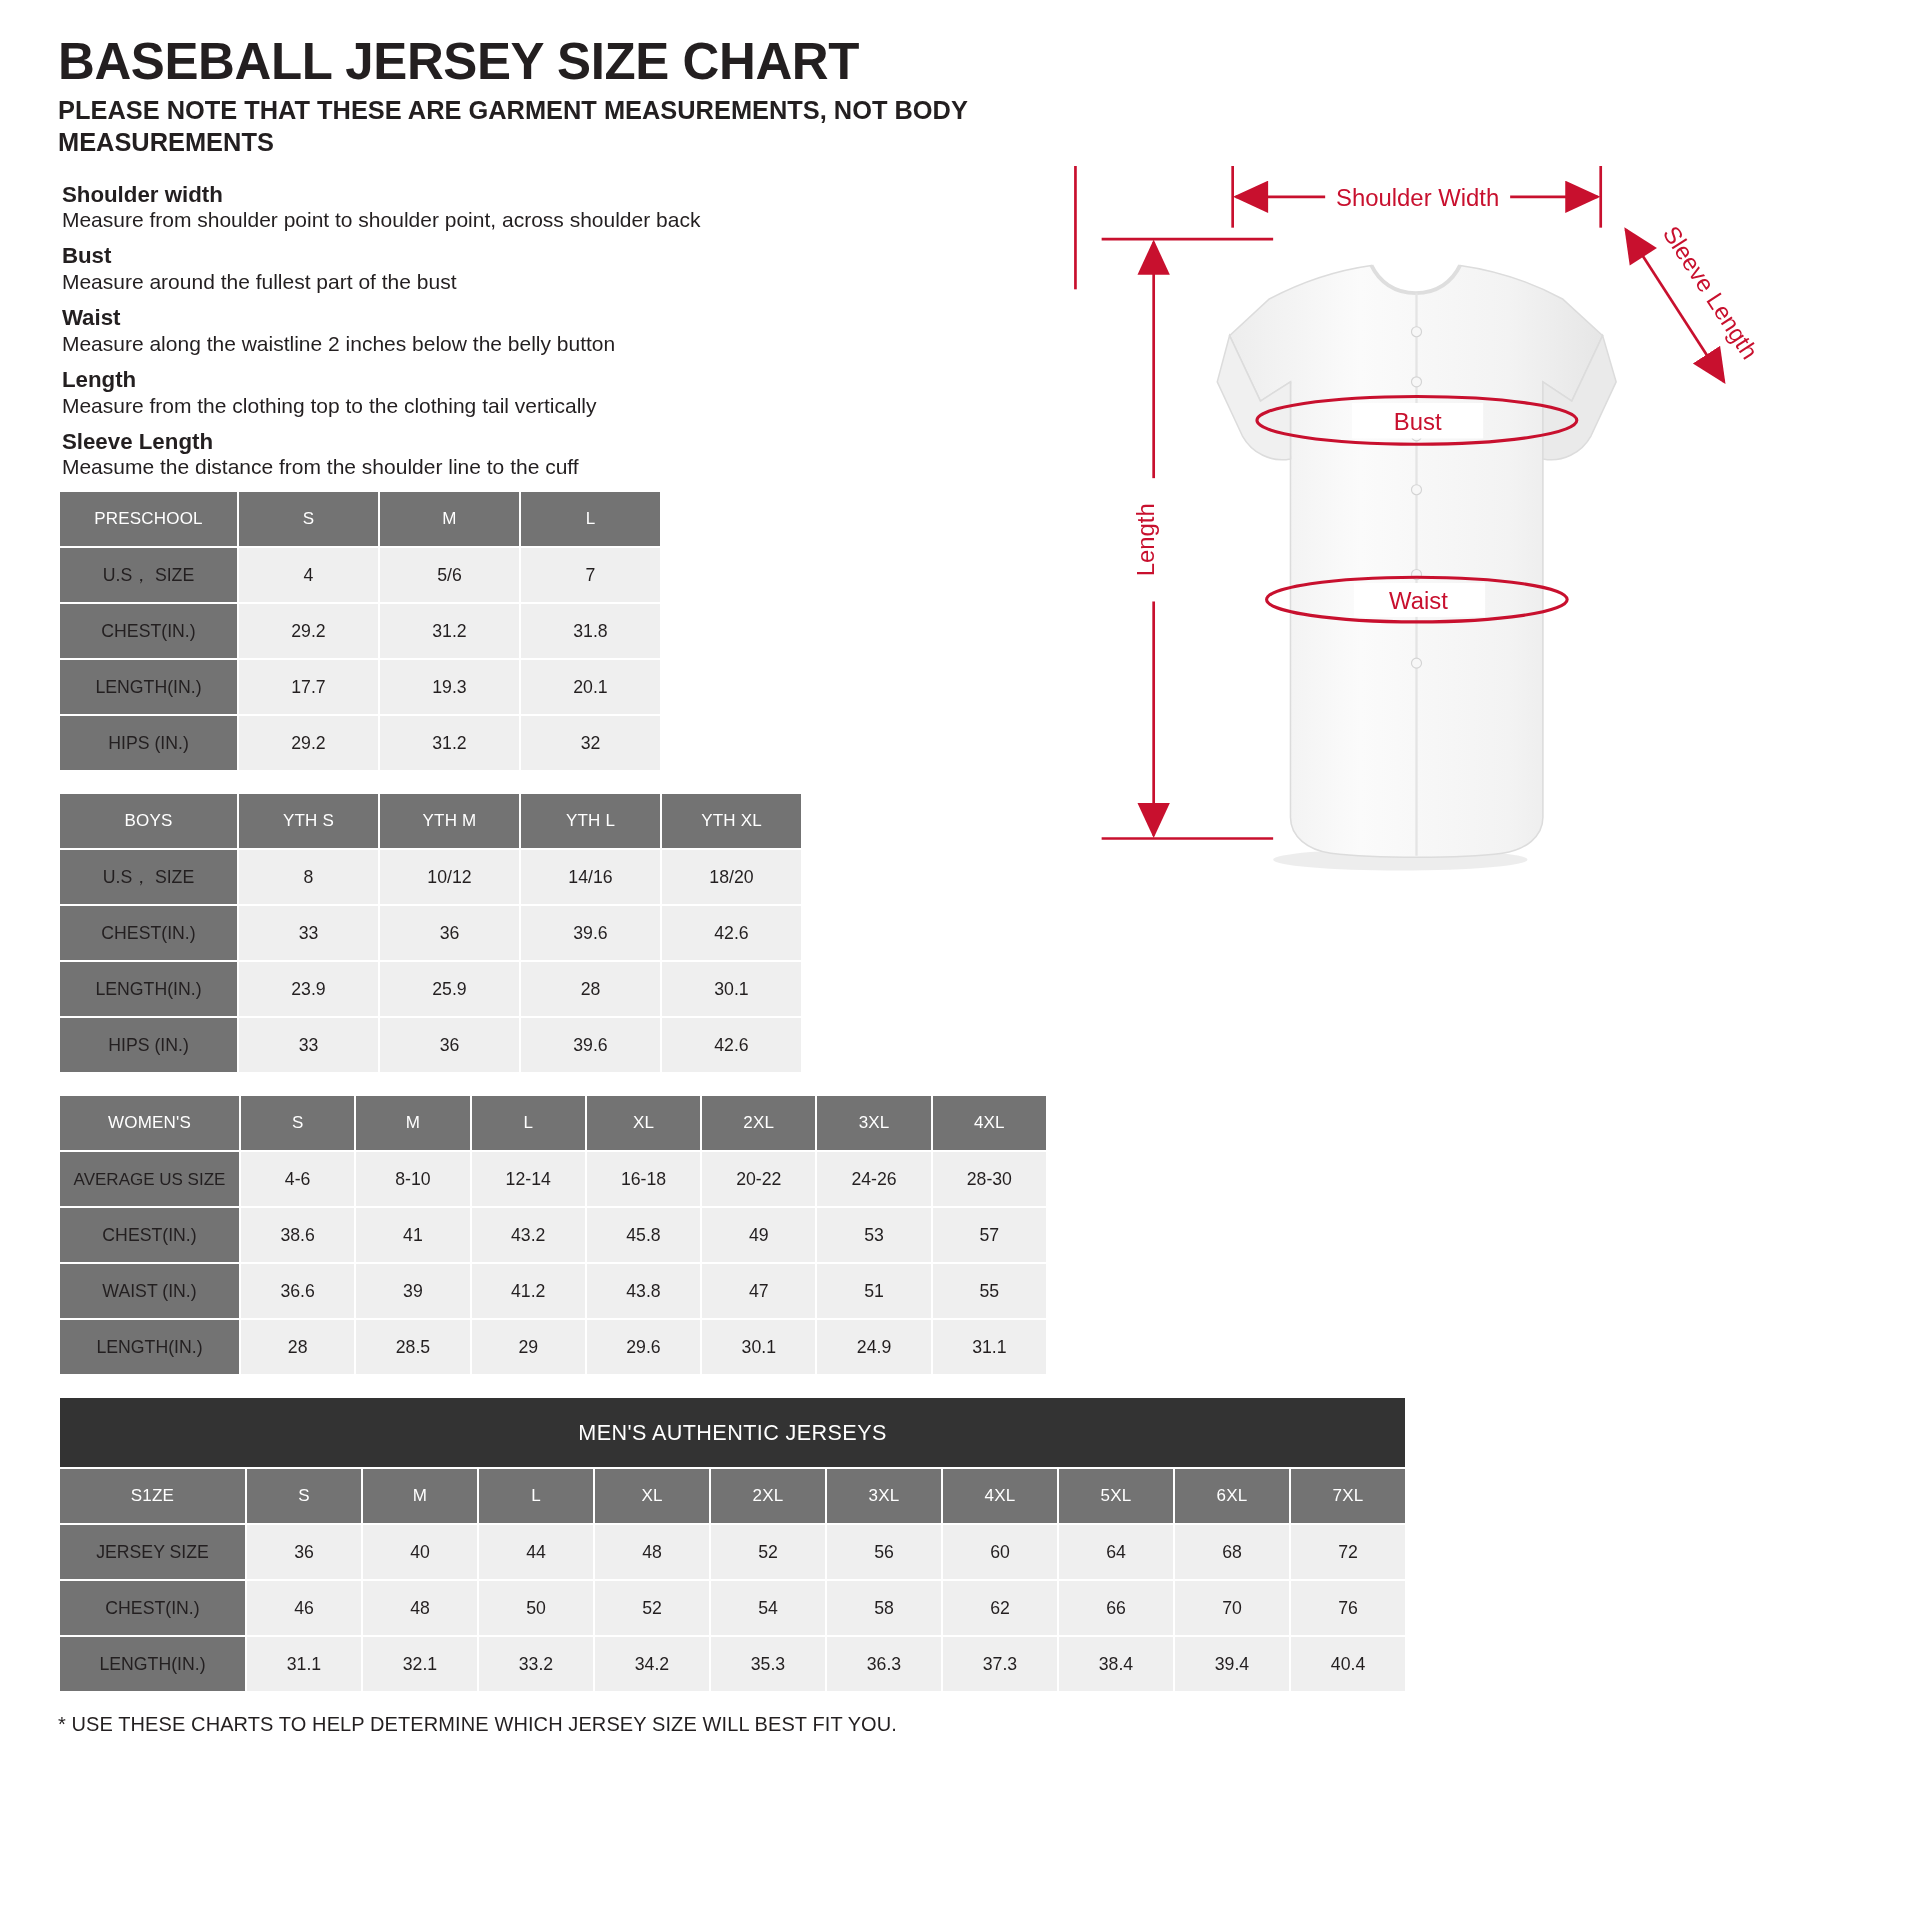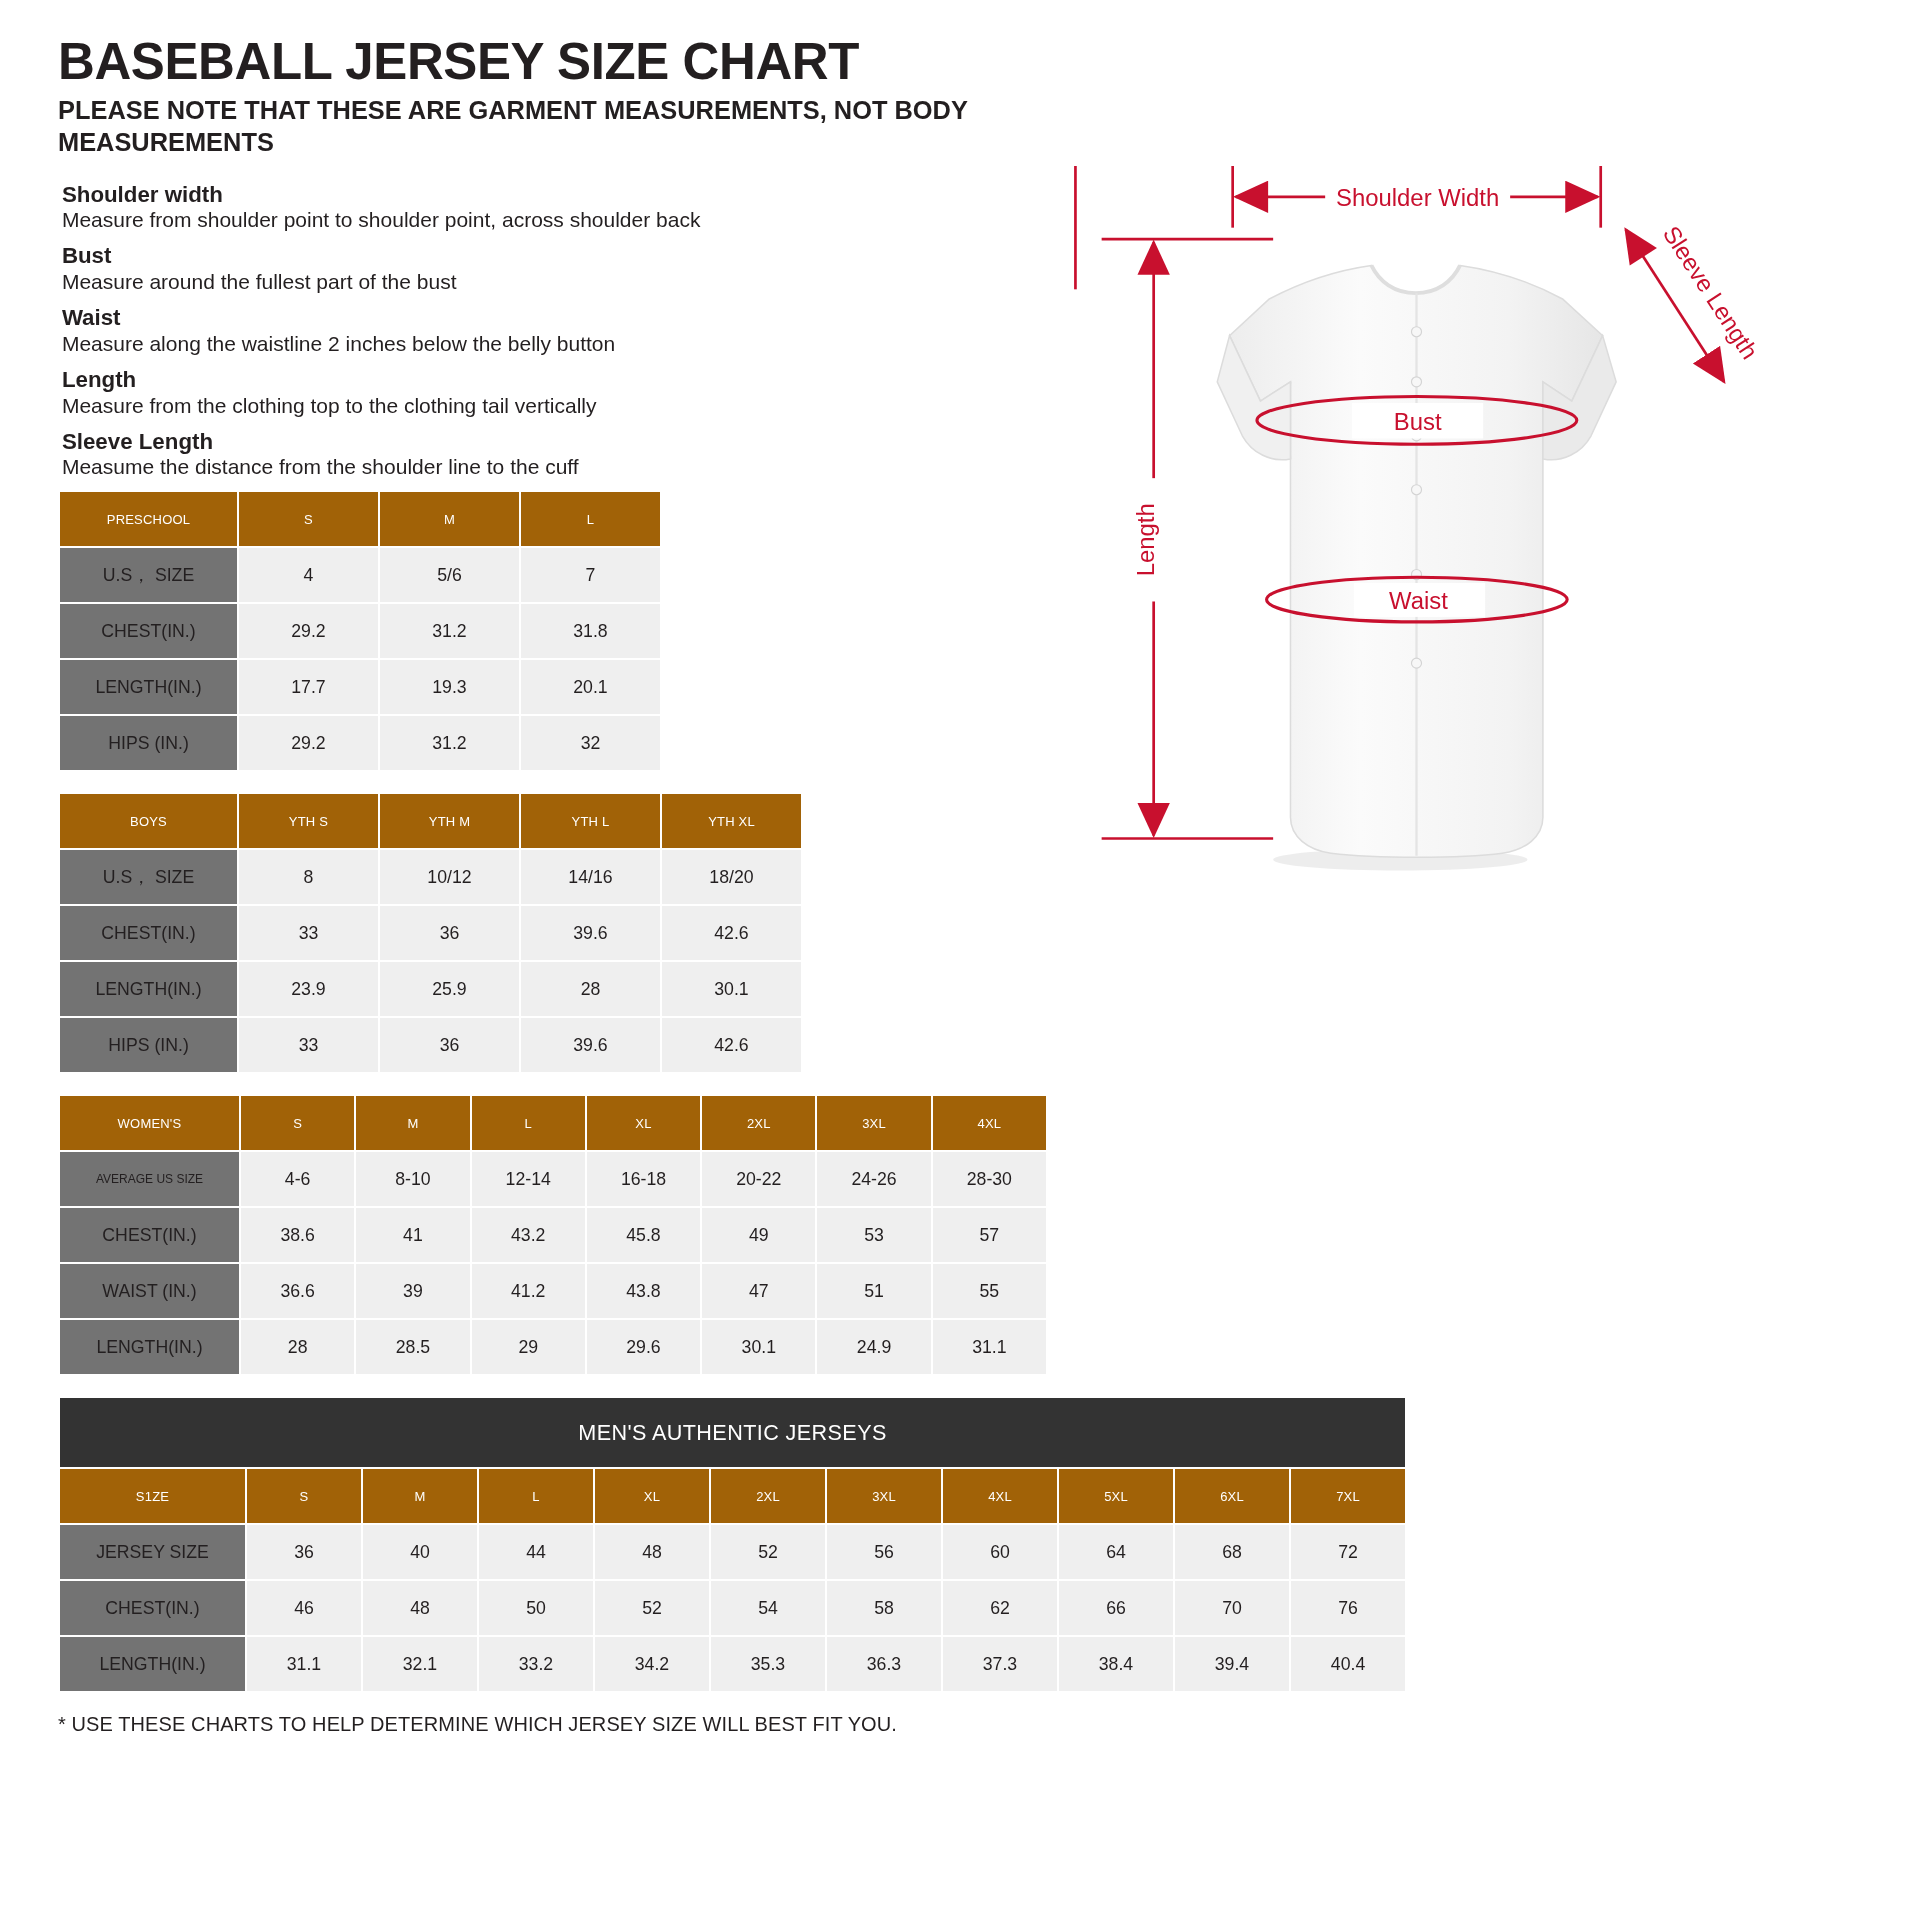--- a/index.html
+++ b/index.html
@@ -62,24 +62,24 @@
     background: #efefef;
     text-align: center;
     font-size: 17.7px;
     font-weight: normal;
     height: 54px;
     padding: 0 2.3px;
     color: #231f20;
     vertical-align: middle;
   }
   table thead th {
-    background: #a16207;
+    background: #737373;
     color: #ffffff;
     font-weight: normal;
-    font-size: 13px;
+    font-size: 17px;
     letter-spacing: 0.2px;
   }
   table tbody td.rowhead {
     background: #737373;
   }
   .tbl-block { margin-bottom: 20px; }
 
   
   .t-pre { width: 593px; }
   .t-pre col.c0 { width: 177px; }
@@ -101,21 +101,21 @@
     background: #333333;
     color: #ffffff;
     font-size: 21.6px;
     letter-spacing: 0.4px;
     height: 69px;
     text-align: center;
   }
 
   .two-line {
     line-height: 1.02;
-    font-size: 12px;
+    font-size: 17px;
   }
 
   .footnote {
     font-size: 20px;
     margin: 18.5px 0 0 0;
     letter-spacing: 0.1px;
   }
 
   
   .illus {

